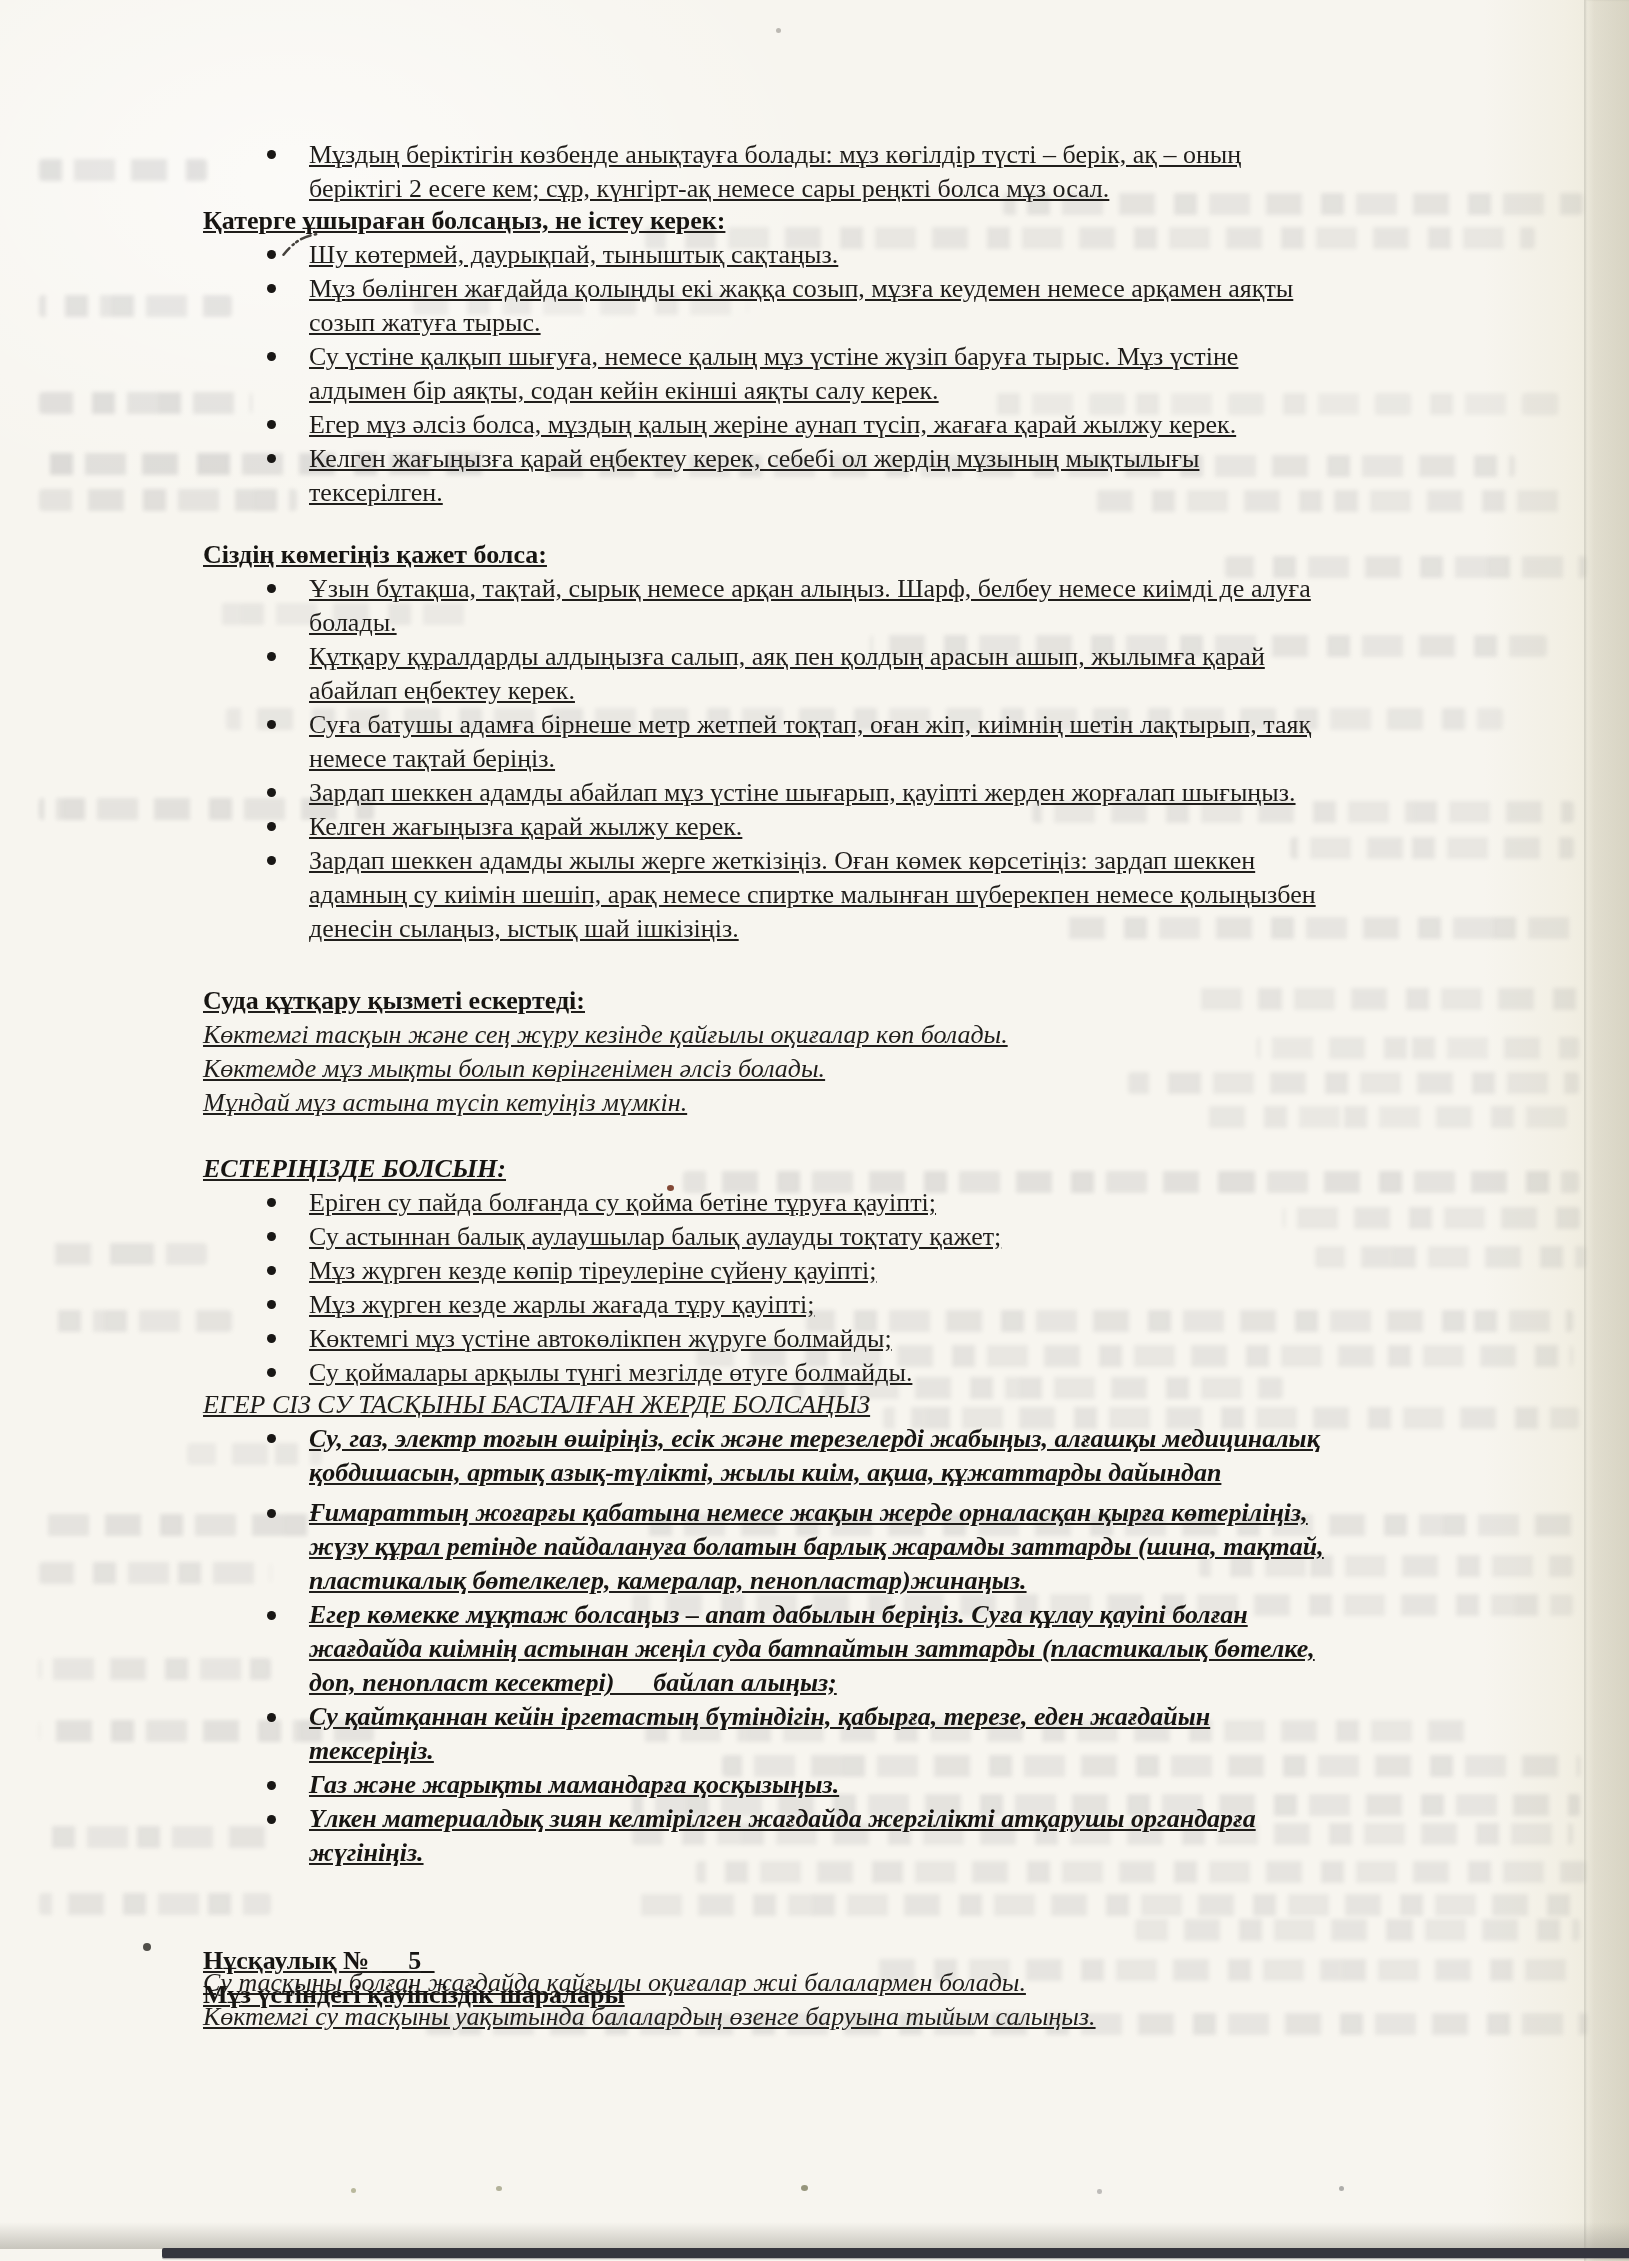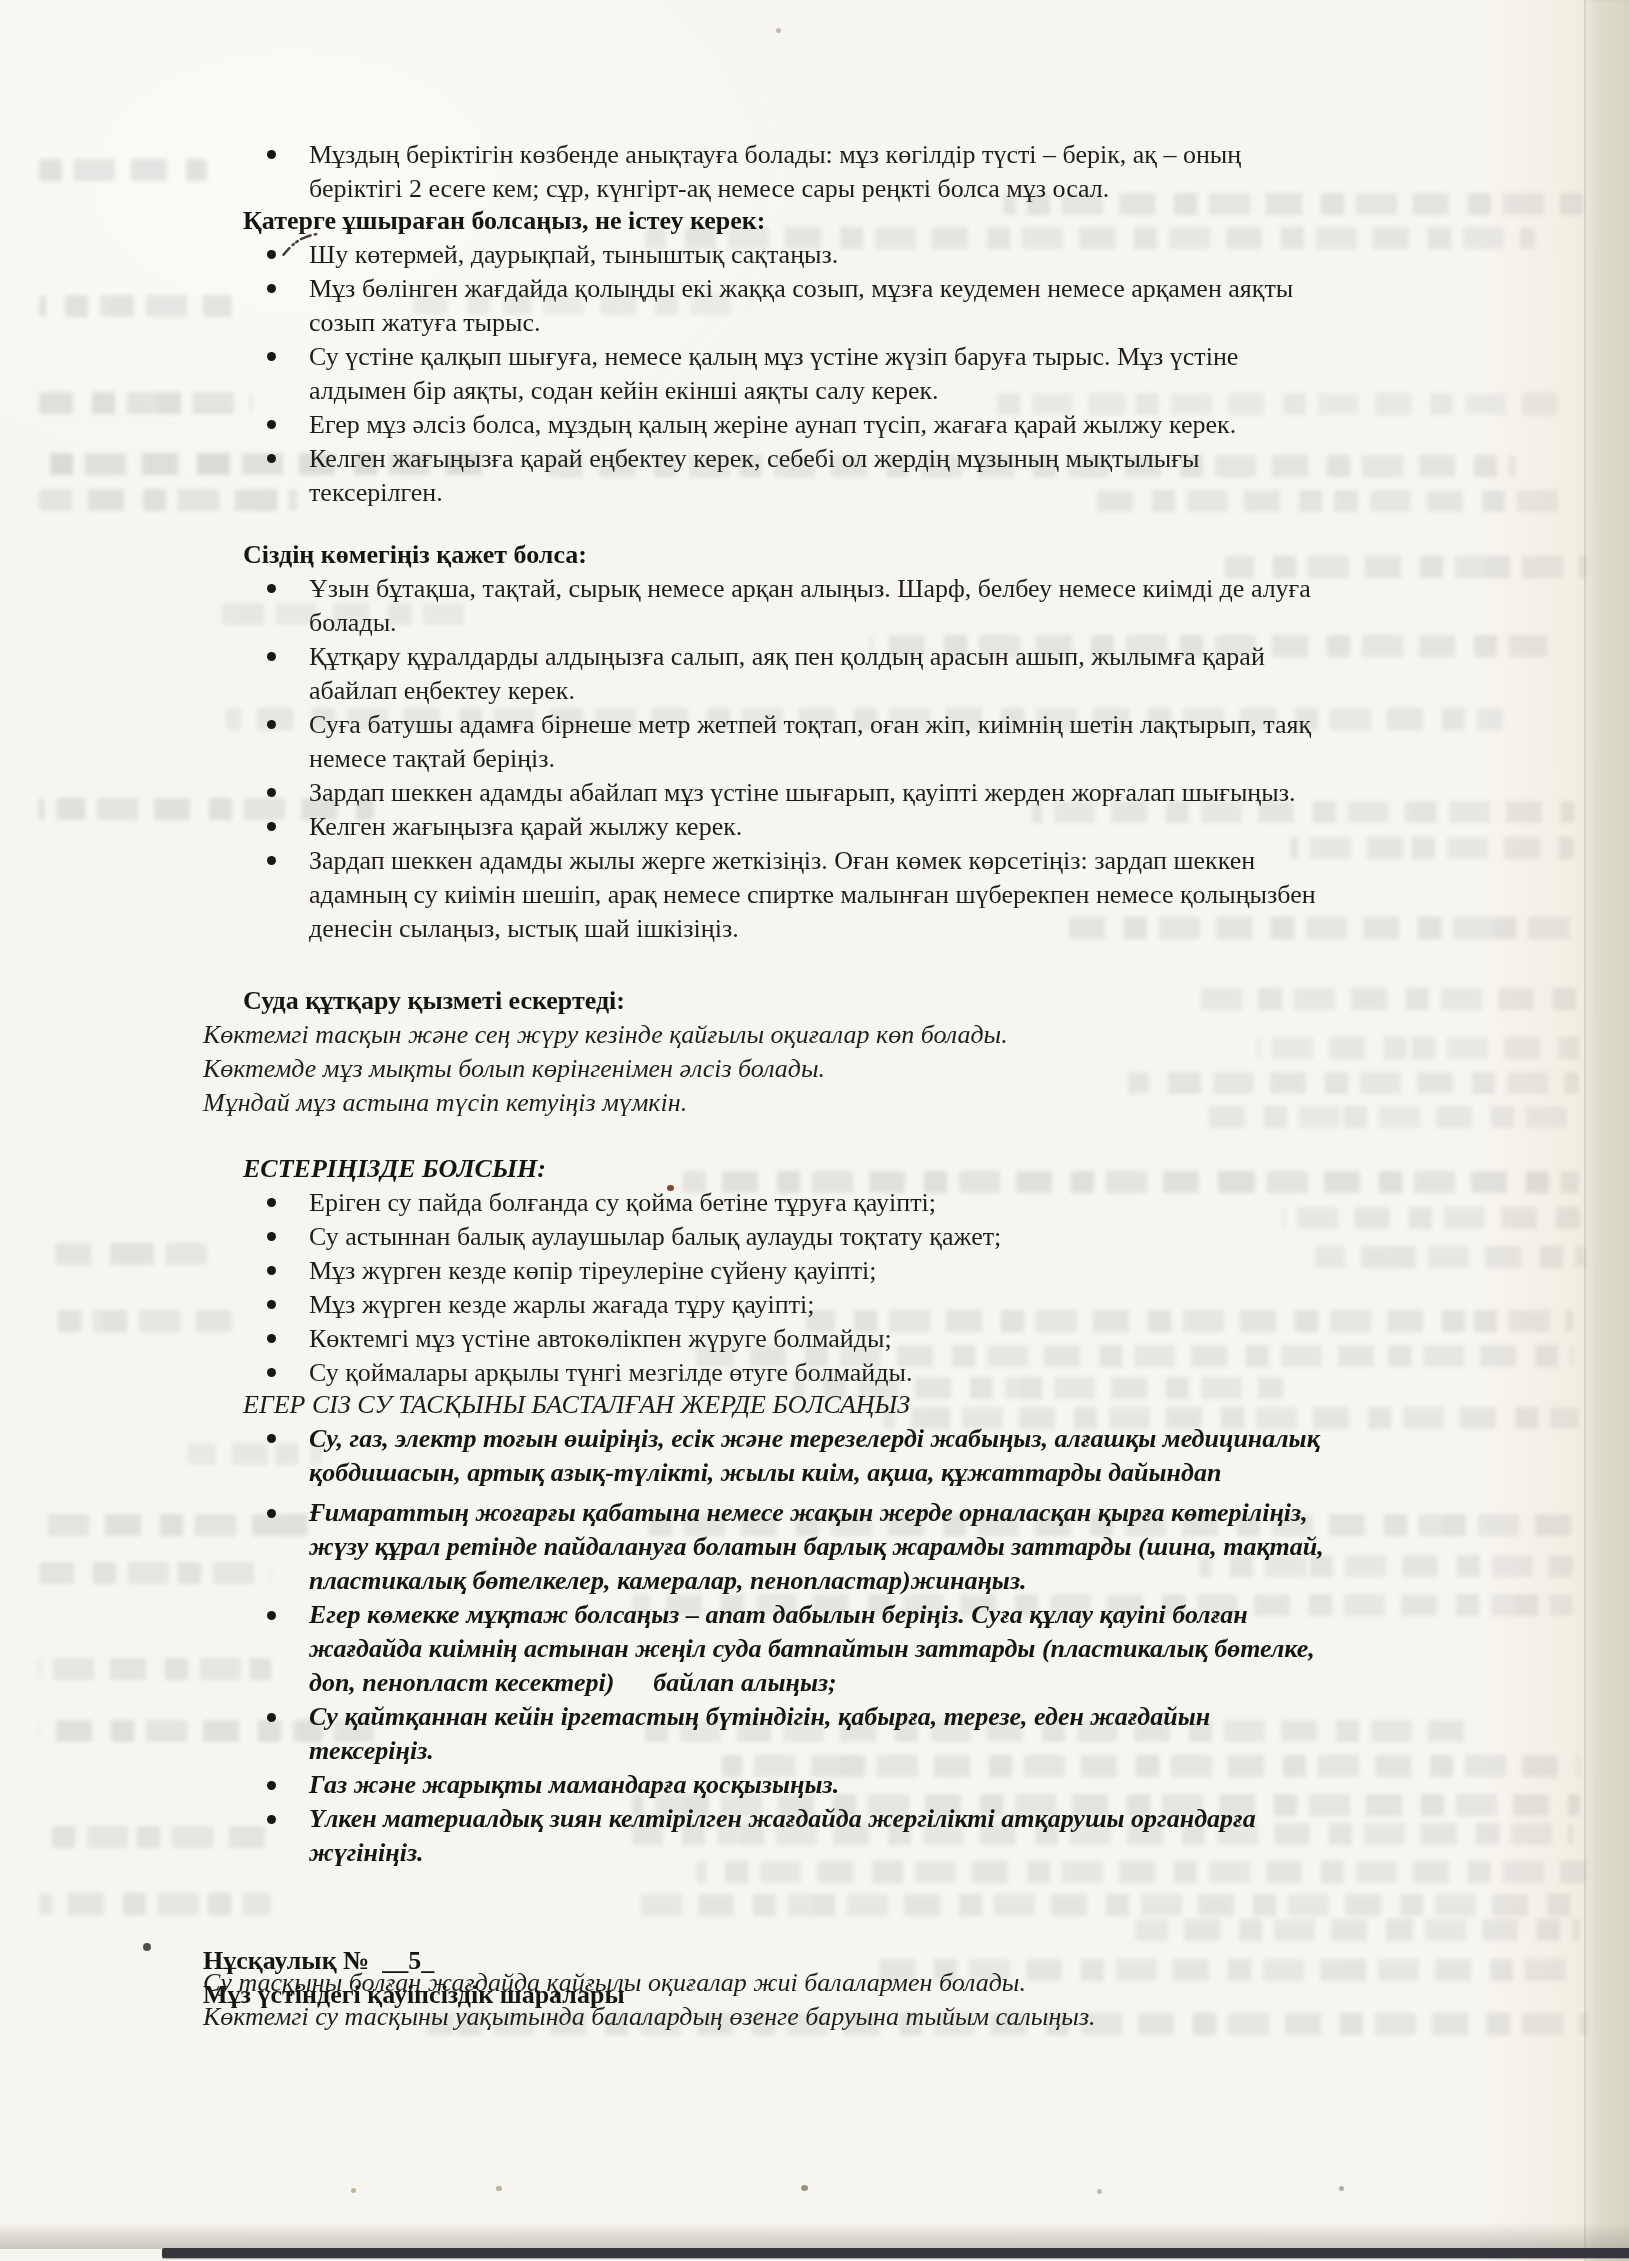--- a/index.html
+++ b/index.html
@@ -8,34 +8,34 @@
     width:1630px;height:2261px;
     background:
       radial-gradient(903px 580px at 18% 8%, rgba(255,255,255,.55), rgba(255,255,255,0) 60%),
       linear-gradient(90deg, #f7f5ef 0 91%, #f2efe4 96%, #eae7d8 100%),
       #f6f4ee;
     overflow:hidden;
     font-family:"Liberation Serif", serif;
     font-size:26px;
     color:#201e1b;
   }
-  .sec{position:absolute;left:203px;width:1264px;line-height:34px;}
+  .sec{position:absolute;left:203px;width:1264px;line-height:34px;text-decoration:underline;}
   .sec .line{white-space:nowrap;}
   #sec-2,#sec-5,#sec-6{line-height:34px;}
   .sec ul{margin:0;padding:0;list-style:none;}
   .sec li{position:relative;padding-left:106px;}
   .sec li::before{
     content:"";position:absolute;left:64px;top:12.3px;
     width:9px;height:9px;border-radius:50%;background:#191715;
   }
   #sec-5 li:nth-child(2){margin-top:6.4px;}
   .t-b{font-weight:bold;color:#171512;}
   .t-i{font-style:italic;}
   .t-bi{font-weight:bold;font-style:italic;color:#171512;}
-  .heading{white-space:nowrap;margin-left:40px;}
+  .heading{white-space:nowrap;}
 
   
   .ghost{
     position:absolute;height:22px;border-radius:3.9px;
     background:repeating-linear-gradient(90deg,
       rgba(108,108,114,.34) 0 23px, rgba(108,108,114,0) 23px 35px,
       rgba(108,108,114,.27) 35px 76px, rgba(108,108,114,0) 76px 92px,
       rgba(108,108,114,.31) 92px 128px, rgba(108,108,114,0) 128px 147px);
     filter:blur(1.9px);
   }

